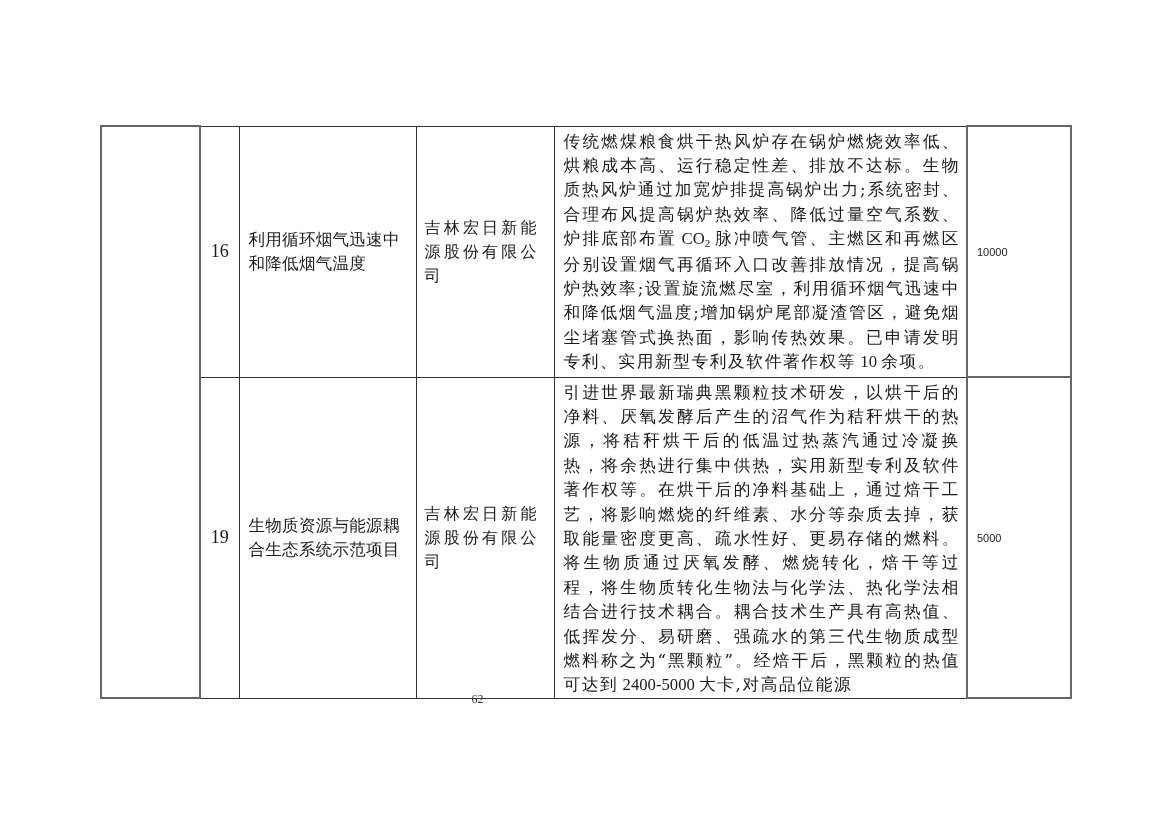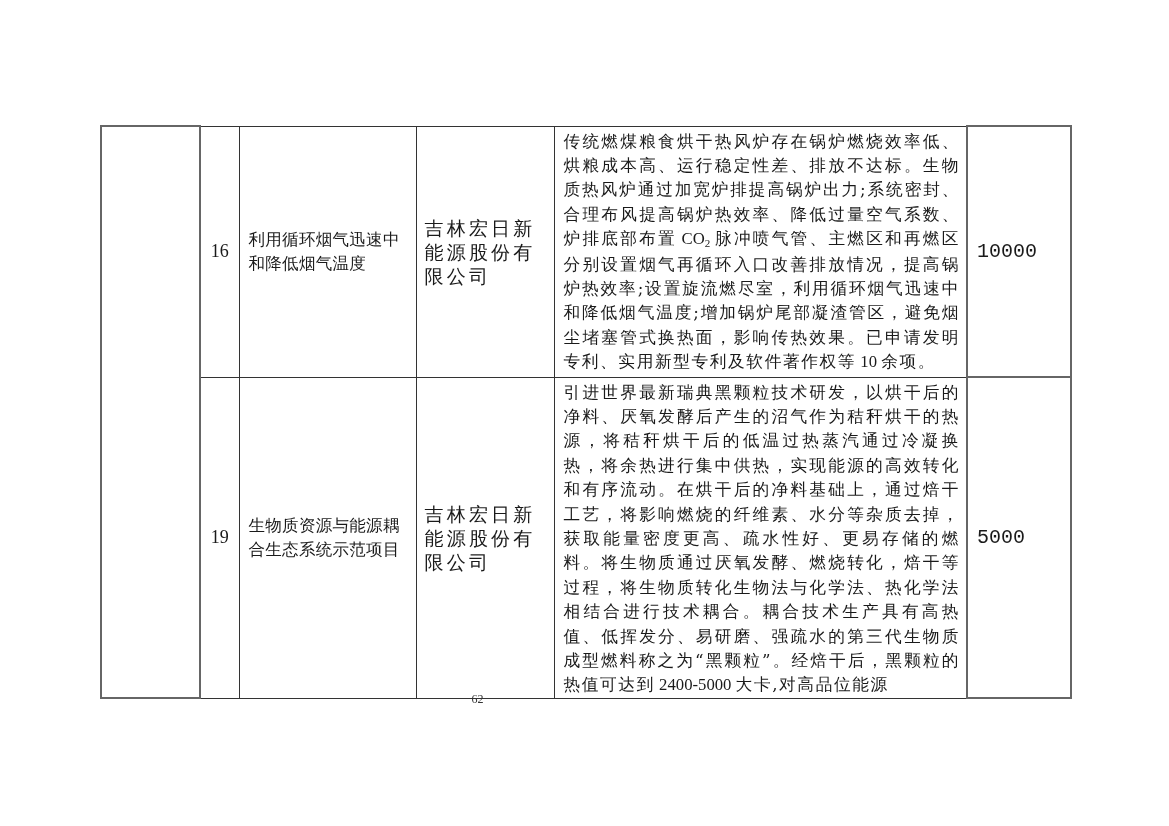--- a/index.html
+++ b/index.html
@@ -5,23 +5,23 @@
   html, body { margin:0; padding:0; background:#ffffff; }
   body { width:1169px; height:826px; position:relative; overflow:hidden;
          font-family:"DejaVu Serif","Liberation Serif",serif; color:#1a1a1a; }
   .tbl { position:absolute; left:100px; top:125px; width:970px; height:557px;
          border-collapse:collapse; table-layout:fixed; }
   .tbl td { border:1.5px solid #333; padding:0; vertical-align:middle;margin-left:32px; }
   .tbl .outer { border-color:#666; border-width:2px; }
   .c-blank { width:97px; }
   .c-num { width:38px; text-align:center; font-family:"Liberation Serif",serif; font-size:18px; }
   .c-name { width:175px; padding:0 6px 0 9px !important; font-size:16.5px; line-height:24px; letter-spacing:0.3px; }
-  .c-org { width:136px; padding:0 4px 0 8px !important; font-size:19px; line-height:24px; letter-spacing:3.2px; }
+  .c-org { width:136px; padding:0 4px 0 8px !important; font-size:16px; line-height:24px; letter-spacing:3.2px; }
   .c-desc { width:412px; padding:0 6px 0 9px !important; font-size:16.7px; line-height:24.4px; text-align:justify; letter-spacing:1.6px; vertical-align:top !important; }
-  .c-amt { width:102px; padding-left:9px !important; font-family:Liberation Mono, monospace; font-size:20px; }
+  .c-amt { width:102px; padding-left:9px !important; font-family:Liberation Sans, sans-serif; font-size:11px; }
   .desc-wrap { padding-top:2px; }
   sub { font-size:11px; vertical-align:-3px; line-height:0; }
   .pagenum { position:absolute; left:0; width:955px; top:692px; text-align:center;
              font-family:"Liberation Serif",serif; font-size:12px; color:#333; }
   .r17 { height:251px; }
   .r18 { height:305px; }
   .lat { font-family:"Liberation Serif",serif; letter-spacing:0; }
 </style>
 </head>
 <body>
@@ -44,20 +44,20 @@
     <td class="c-desc">
       <div class="desc-wrap"><span>传统燃煤粮食烘干热风炉存在锅炉燃烧效率低、烘粮成本高、运行稳定性差、排放不达标。生物质热风炉通过加宽炉排提高锅炉出力;系统密封、合理布风提高锅炉热效率、降低过量空气系数、炉排底部布置</span><span class="lat"> <span>CO</span><sub>2</sub> </span><span>脉冲喷气管、主燃区和再燃区分别设置烟气再循环入口改善排放情况，提高锅炉热效率;设置旋流燃尽室，利用循环烟气迅速中和降低烟气温度;增加锅炉尾部凝渣管区，避免烟尘堵塞管式换热面，影响传热效果。已申请发明专利、实用新型专利及软件著作权等</span><span class="lat"> <span>10</span> </span><span>余项。</span></div>
     </td>
     <td class="c-amt outer">10000</td>
   </tr>
   <tr class="r18">
     <td class="c-num">19</td>
     <td class="c-name">生物质资源与能源耦合生态系统示范项目</td>
     <td class="c-org">吉林宏日新能源股份有限公司</td>
     <td class="c-desc">
-      <div class="desc-wrap"><span>引进世界最新瑞典黑颗粒技术研发，以烘干后的净料、厌氧发酵后产生的沼气作为秸秆烘干的热源，将秸秆烘干后的低温过热蒸汽通过冷凝换热，将余热进行集中供热，实现能源的高效转化和有序流动。在烘干后的净料基础上，通过焙干工艺，将影响燃烧的纤维素、水分等杂质去掉，获取能量密度更高、疏水性好、更易存储的燃料。将生物质通过厌氧发酵、燃烧转化，焙干等过程，将生物质转化生物法与化学法、热化学法相结合进行技术耦合。耦合技术生产具有高热值、低挥发分、易研磨、强疏水的第三代生物质成型燃料称之为“黑颗粒”。经焙干后，黑颗粒的热值可达到</span><span class="lat"> <span>2400-5000</span> </span><span>大卡,对高品位能源</span></div>
+      <div class="desc-wrap"><span>引进世界最新瑞典黑颗粒技术研发，以烘干后的净料、厌氧发酵后产生的沼气作为秸秆烘干的热源，将秸秆烘干后的低温过热蒸汽通过冷凝换热，将余热进行集中供热，实用新型专利及软件著作权等。在烘干后的净料基础上，通过焙干工艺，将影响燃烧的纤维素、水分等杂质去掉，获取能量密度更高、疏水性好、更易存储的燃料。将生物质通过厌氧发酵、燃烧转化，焙干等过程，将生物质转化生物法与化学法、热化学法相结合进行技术耦合。耦合技术生产具有高热值、低挥发分、易研磨、强疏水的第三代生物质成型燃料称之为“黑颗粒”。经焙干后，黑颗粒的热值可达到</span><span class="lat"> <span>2400-5000</span> </span><span>大卡,对高品位能源</span></div>
     </td>
     <td class="c-amt outer">5000</td>
   </tr>
 </tbody>
   </table>
 
 <div class="pagenum">62</div>
 
 </body></html>

